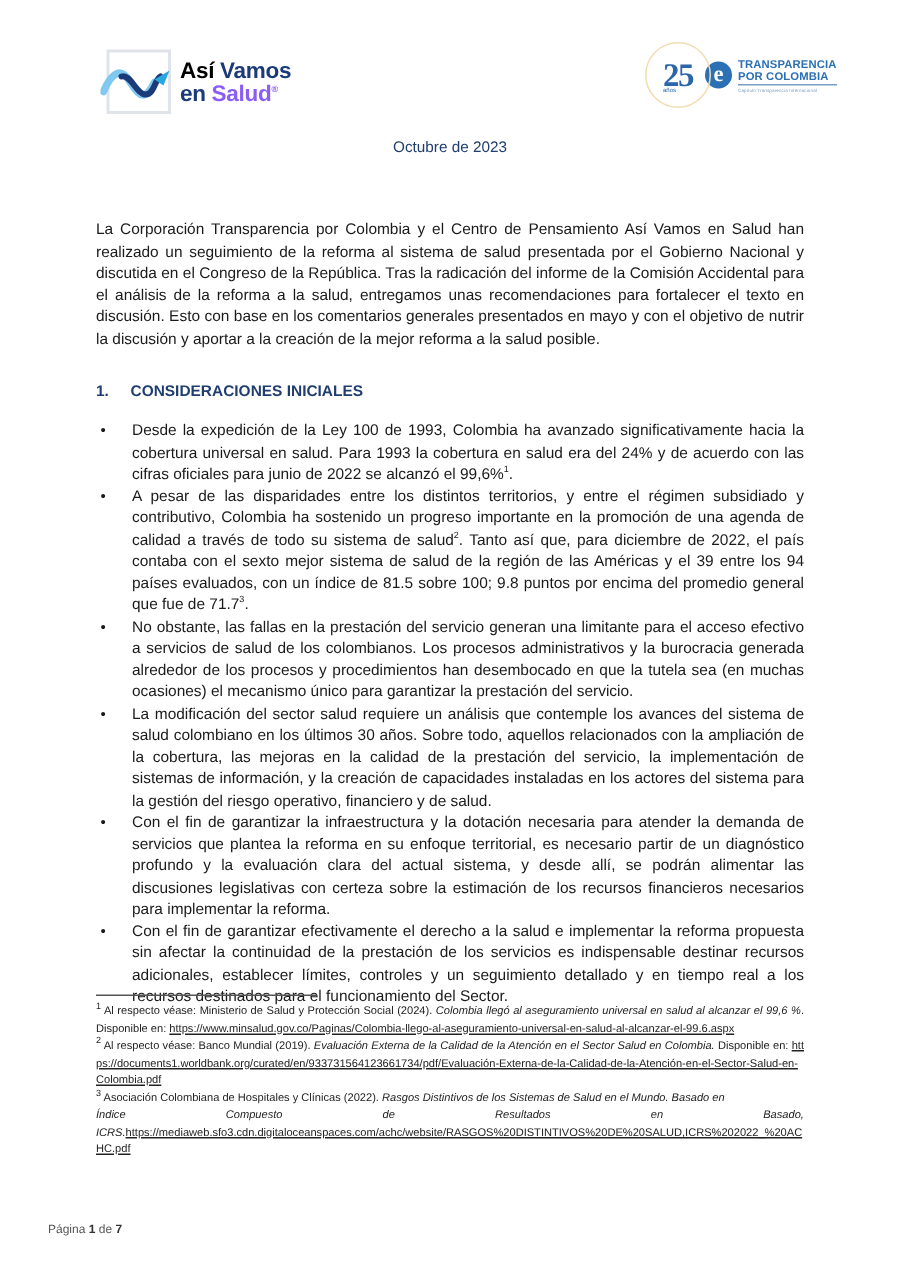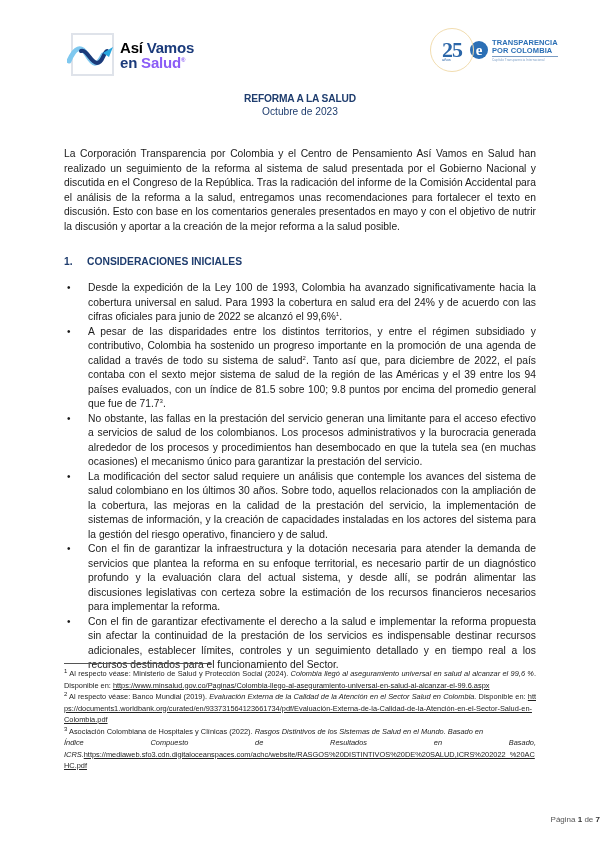--- a/index.html
+++ b/index.html
@@ -38,21 +38,21 @@
     .bullets li .dot { position: absolute; left: 3px; top: 0; font-size: 10px; }
     sup { font-size: 6px; line-height: 0; vertical-align: super; }
 
     .fn-rule { position: absolute; left: 64px; top: 663px; width: 147px; height: 1px; background: #555; }
     .footnotes { position: absolute; left: 64px; top: 668px; width: 472px; font-size: 7.4px; line-height: 11.5px; color: #222; }
     .footnotes .fn { text-align: justify; }
     .footnotes .fn a { color: #222; text-decoration: underline; word-break: break-all; }
     .footnotes em { font-style: italic; }
     .footnotes .spread { display: flex; justify-content: space-between; font-style: italic; }
 
-    .page-footer { position: absolute; left: 0; top: 815px; width: 600px; text-align: right; font-size: 8px; color: #555; }
+    .page-footer { position: absolute; left: 0; top: 815px; width: 600px; text-align: left; font-size: 8px; color: #555; padding-left: 32px; }
     .page-footer b { color: #333; }
   </style>
 </head>
 <body>
 
 <div class="header">
   <div class="logo-avs">
     <div class="frame">
       <svg width="52" height="30" viewBox="0 0 52 30">
         <path d="M2 20 C8 6, 14 4, 20 14 S30 26, 36 14" stroke="#7fc8ef" stroke-width="5" fill="none" stroke-linecap="round"></path>
@@ -74,21 +74,20 @@
     <div class="e-mark">e</div>
     <div class="txt">
       <div>TRANSPARENCIA</div>
       <div>POR COLOMBIA</div>
       <span class="sub">Capítulo Transparencia Internacional</span>
     </div>
   </div>
 </div>
 
 <div class="title-block">
-  <div class="t2">REFORMA A LA SALUD</div>
   <div class="date">Octubre de 2023</div>
 </div>
 
 <p class="intro">La Corporación Transparencia por Colombia y el Centro de Pensamiento Así Vamos en Salud han realizado un seguimiento de la reforma al sistema de salud presentada por el Gobierno Nacional y discutida en el Congreso de la República. Tras la radicación del informe de la Comisión Accidental para el análisis de la reforma a la salud, entregamos unas recomendaciones para fortalecer el texto en discusión. Esto con base en los comentarios generales presentados en mayo y con el objetivo de nutrir la discusión y aportar a la creación de la mejor reforma a la salud posible.</p>
 
 <div class="section-h">
   <span class="num">1.</span><span>CONSIDERACIONES INICIALES</span>
 </div>
 
 <ul class="bullets">

